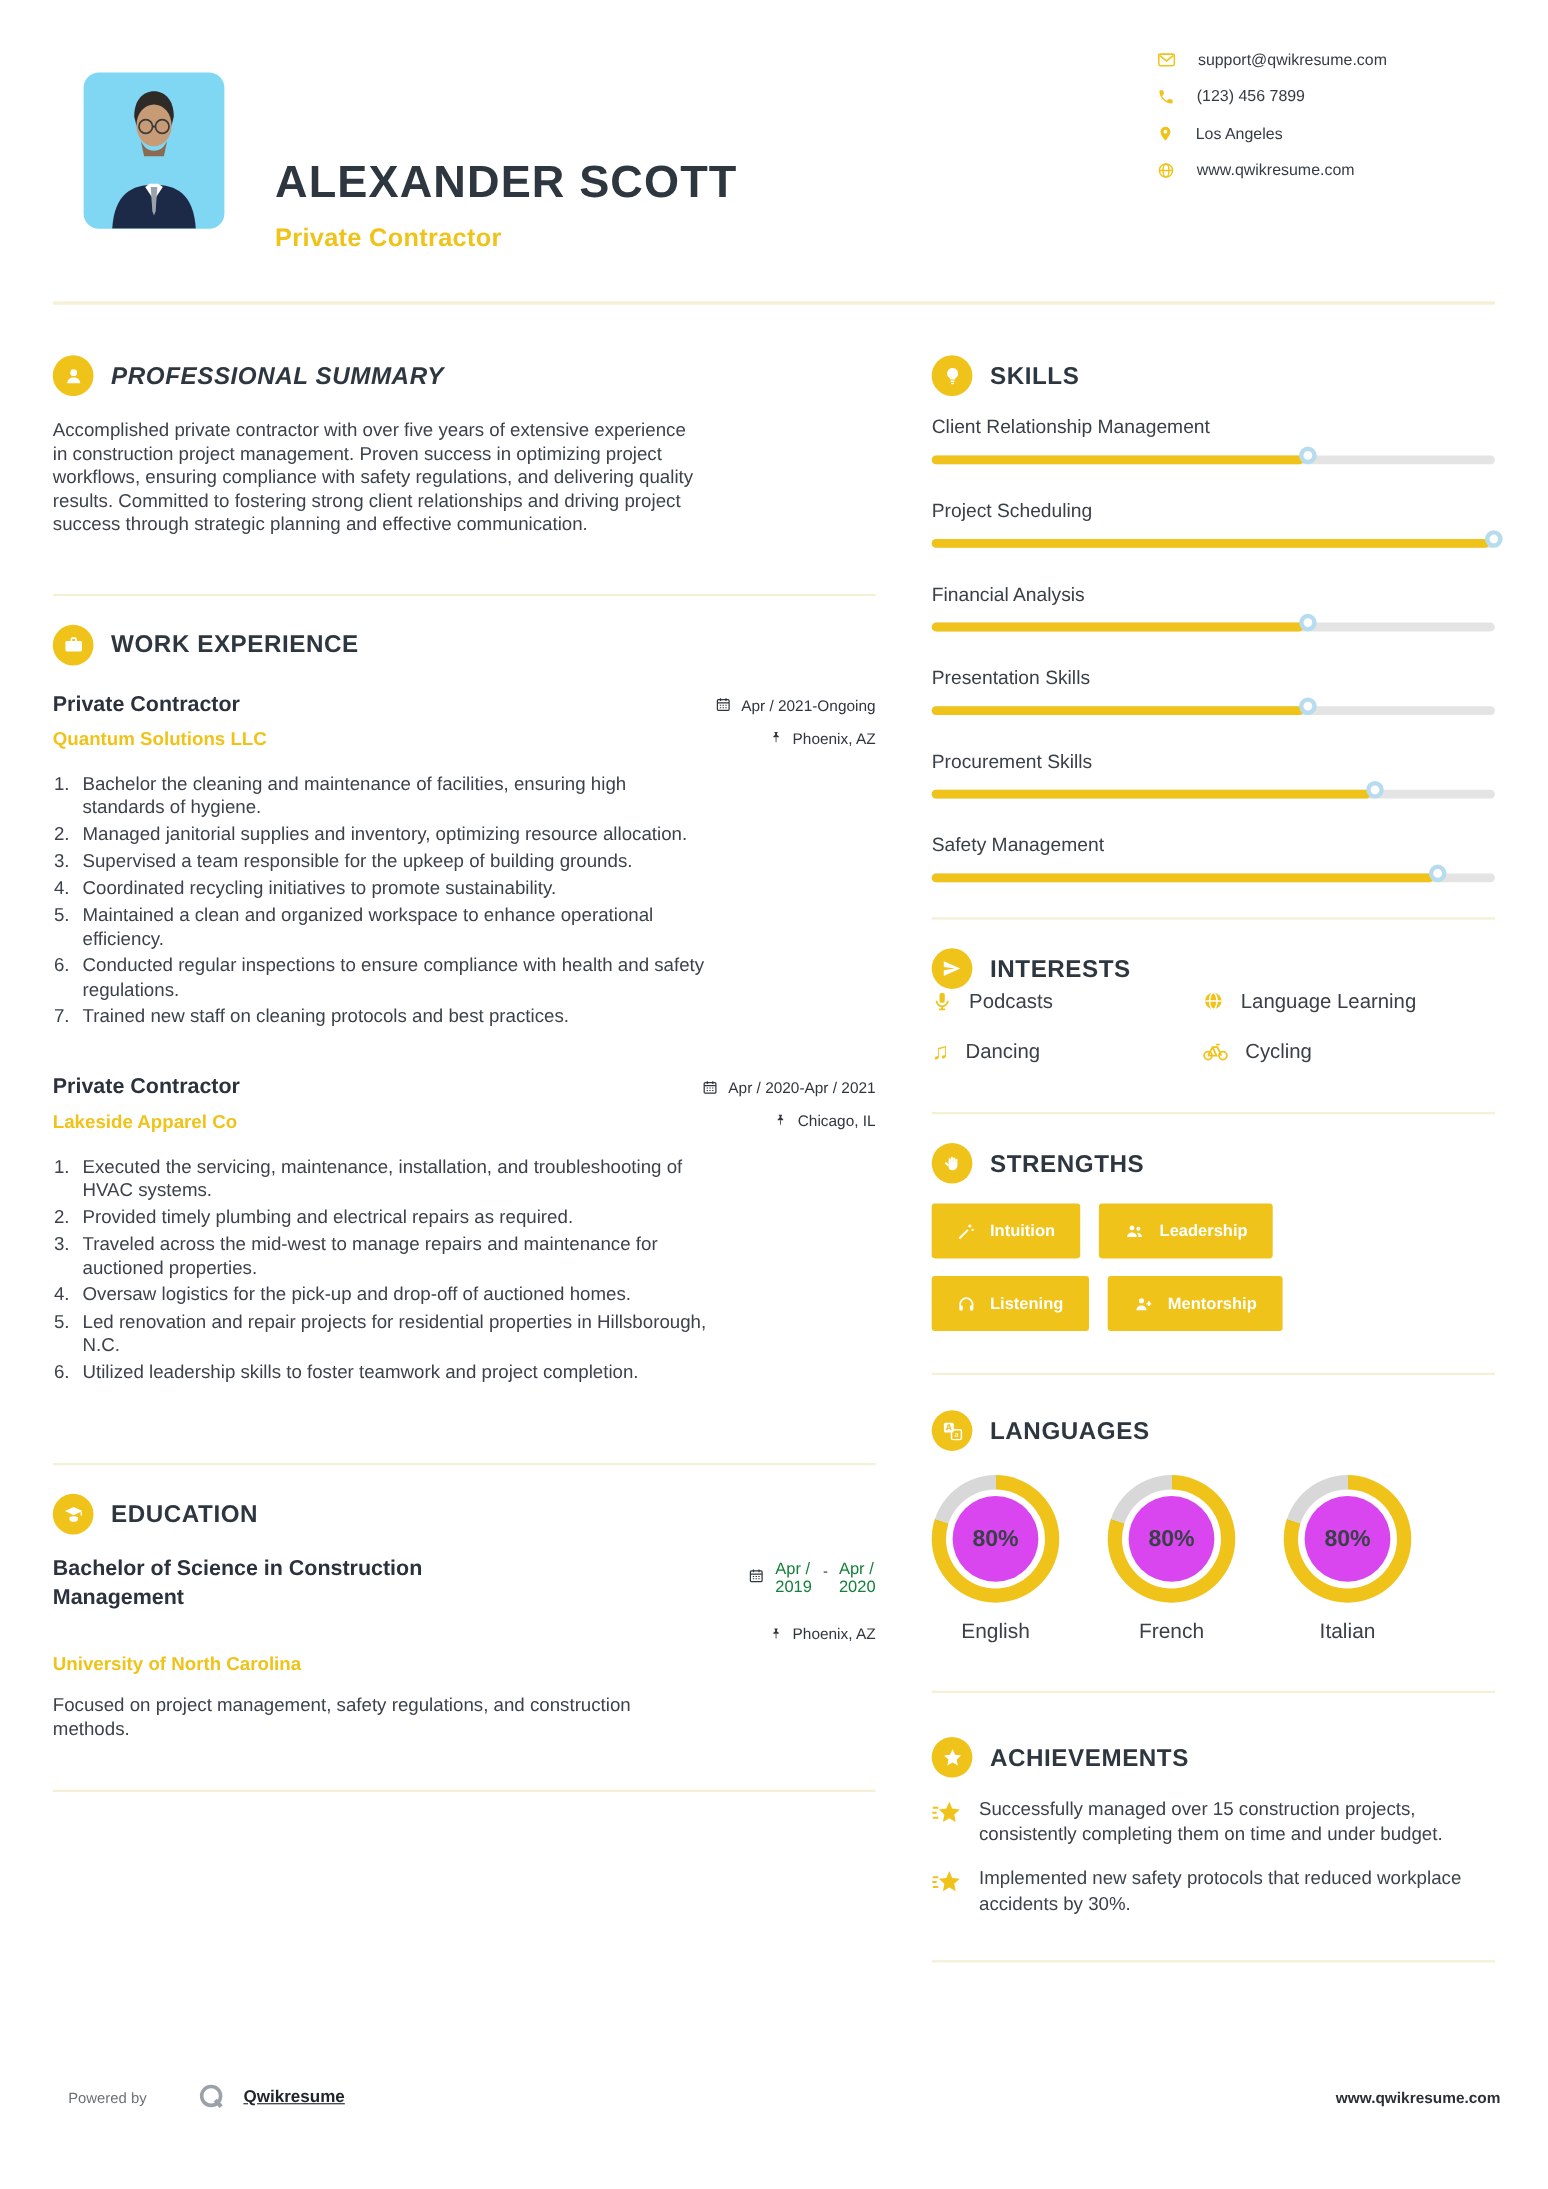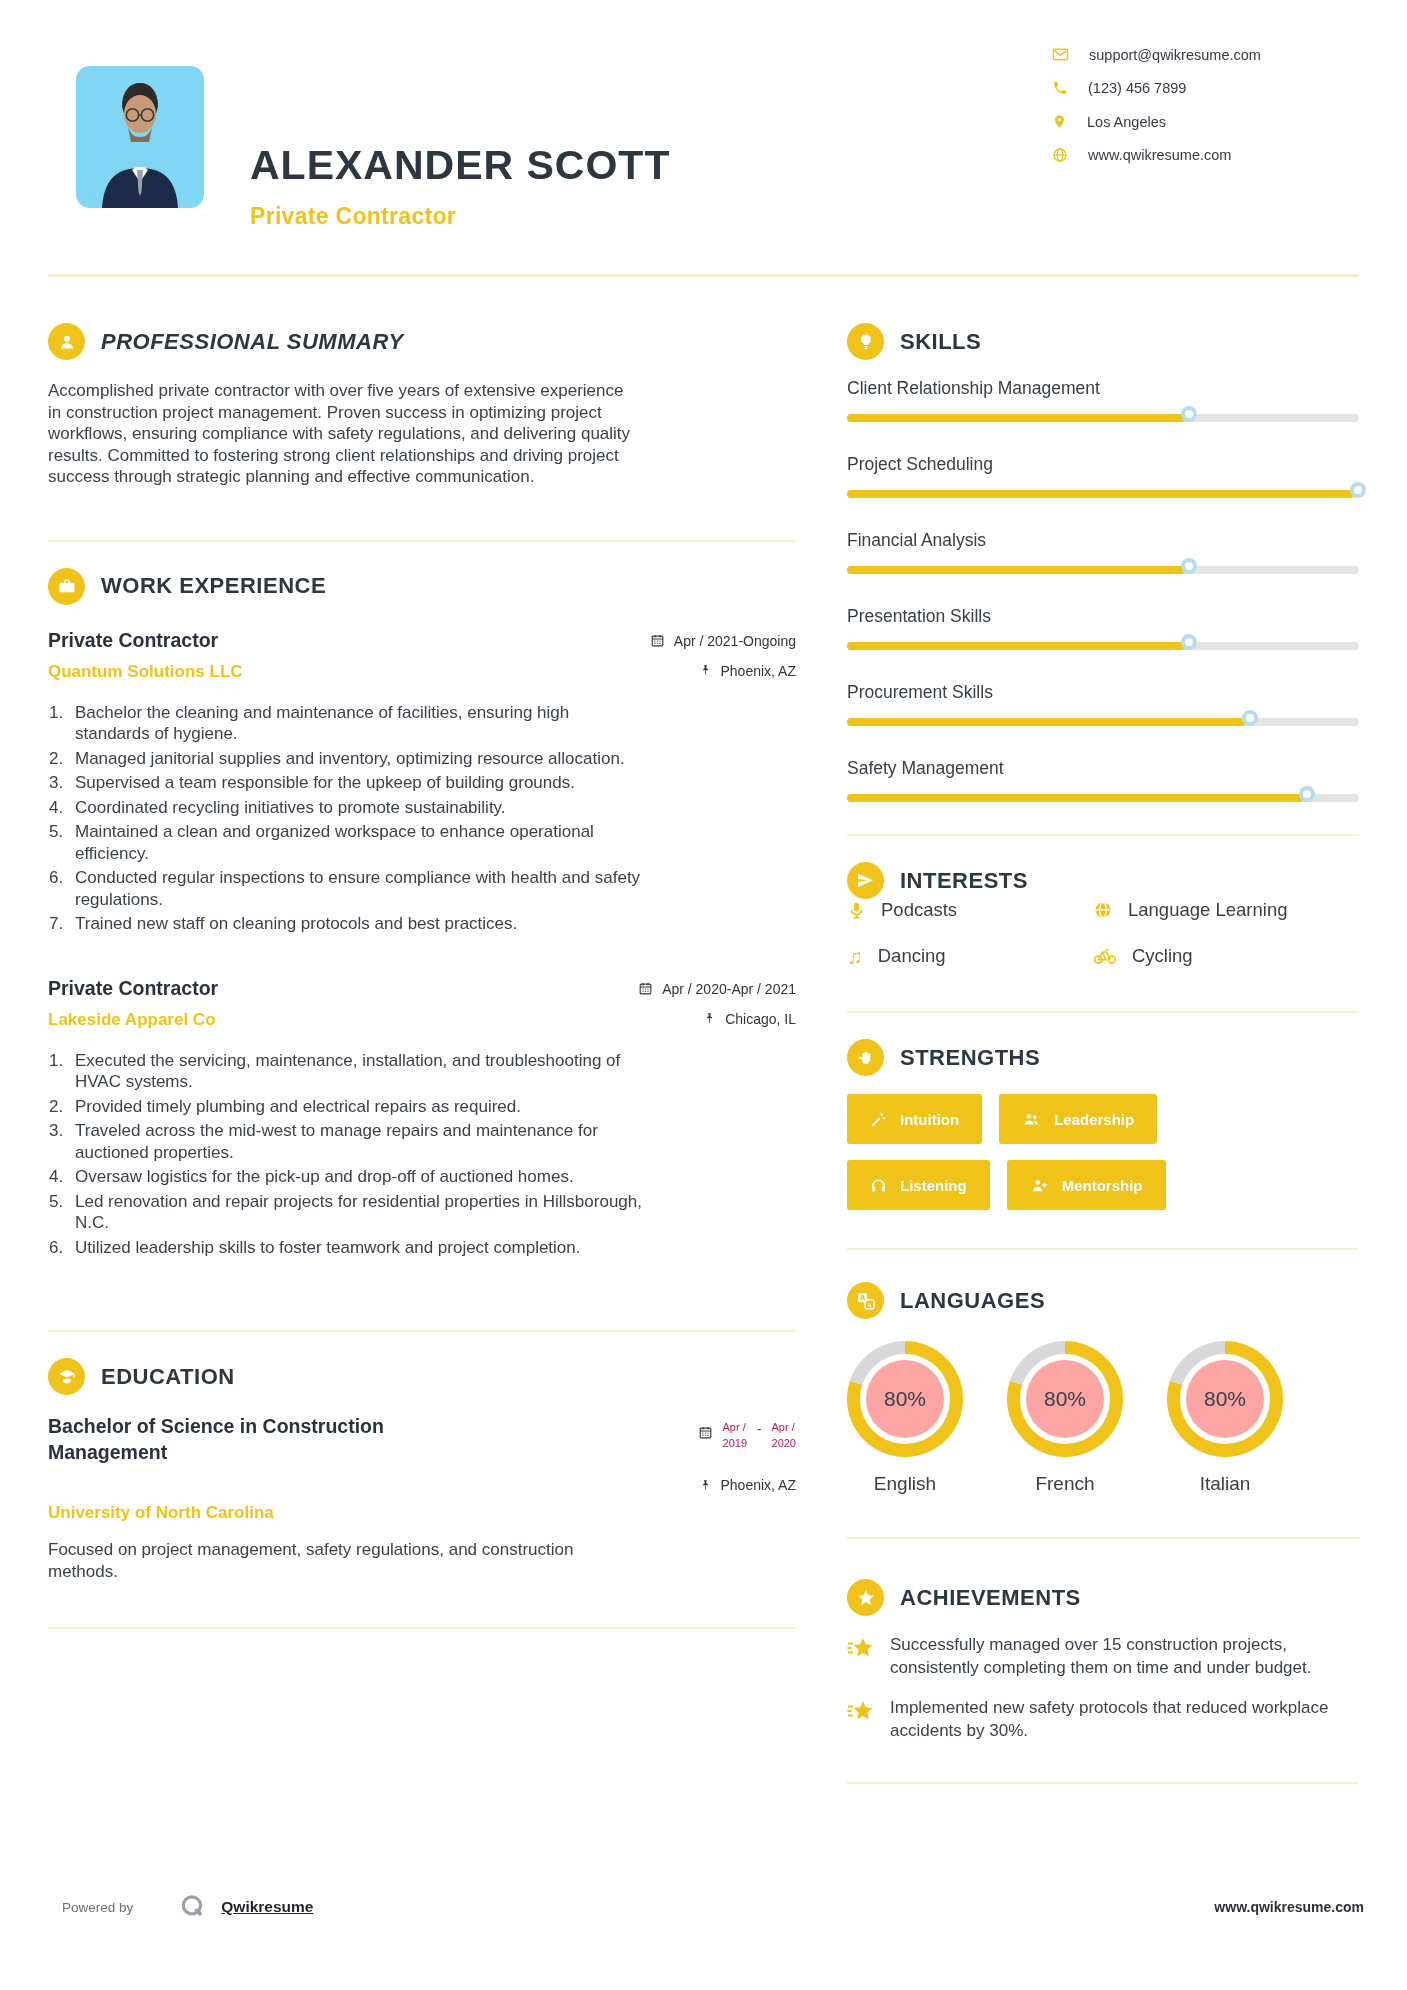--- a/index.html
+++ b/index.html
@@ -48,21 +48,21 @@
   .meta-row{display:flex;align-items:center;gap:9px;font-size:14px;color:#30363e;}
   .bullets{margin-top:20px;max-width:596px;list-style:none;counter-reset:it;}
   .bullets li{counter-increment:it;position:relative;padding-left:27px;font-size:17px;line-height:21.5px;margin-bottom:3px;}
   .bullets li::before{content:counter(it) ".";position:absolute;left:1px;}
   .div-2{margin-top:72px;}
   .edu-head{margin-top:26px;}
   .edu-row{display:flex;justify-content:space-between;margin-top:18px;}
   .degree{max-width:360px;font-size:19.5px;font-weight:700;color:#2b323e;line-height:26px;}
   .edu-meta{display:flex;flex-direction:column;align-items:flex-end;gap:26px;padding-top:6px;}
   .date-duo{display:flex;align-items:flex-start;gap:10px;}
-  .date-stack{display:flex;flex-direction:column;font-size:11px;line-height:16px;color:#be185d;}
+  .date-stack{display:flex;flex-direction:column;font-size:15px;line-height:16px;color:#15803d;}
   .dash{font-size:13.5px;color:#30363e;padding-top:2px;}
   .school{margin-top:10px;font-size:17px;font-weight:700;color:var(--accent);}
   .edu-desc{margin-top:16px;max-width:592px;font-size:17px;line-height:22px;}
   .div-3{margin-top:44px;}
 
   
   .skills-head{margin-top:46px;}
   .skill{margin-top:18px;}
   .skill-label{font-size:17.5px;color:#3a4047;margin-bottom:15px;}
   .track{height:8px;background:var(--track);border-radius:5px;margin-bottom:32px;}
@@ -76,21 +76,21 @@
   .div-i{margin-top:44px;}
   .str-head{margin-top:26px;}
   .badges{display:flex;flex-wrap:wrap;gap:16px 17px;margin-top:18px;max-width:420px;}
   .badge{display:inline-flex;align-items:center;gap:13px;height:50px;padding:0 23px;background:var(--accent);color:#fff;font-size:15px;font-weight:700;border-radius:3px;}
   .div-st{margin-top:38px;}
   .lang-head{margin-top:32px;}
   .donuts{display:flex;gap:44px;margin-top:22px;}
   .donut-wrap{width:116px;display:flex;flex-direction:column;align-items:center;}
   .donut{width:116px;height:116px;border-radius:50%;position:relative;background:conic-gradient(var(--accent) 0 288deg,#d8d8d8 288deg 360deg);}
   .hole{position:absolute;inset:13px;background:#fff;border-radius:50%;display:flex;align-items:center;justify-content:center;}
-  .core{width:78px;height:78px;border-radius:50%;background:#fca5a5;display:flex;align-items:center;justify-content:center;font-size:21px;font-weight:400;color:#3a4047;}
+  .core{width:78px;height:78px;border-radius:50%;background:#d946ef;display:flex;align-items:center;justify-content:center;font-size:21px;font-weight:700;color:#3a4047;}
   .lang-name{margin-top:16px;font-size:19px;color:#3a4047;}
   .div-l{margin-top:42px;}
   .ach-head{margin-top:40px;}
   .ach-item{display:flex;gap:15px;margin-top:18px;}
   .ach-item svg{flex:0 0 auto;margin-top:2px;}
   .ach-text{font-size:17px;line-height:22.5px;max-width:452px;}
   .div-a{margin-top:40px;}
 
   
   .footer{position:absolute;left:62px;right:43px;top:1893px;display:flex;align-items:center;}

